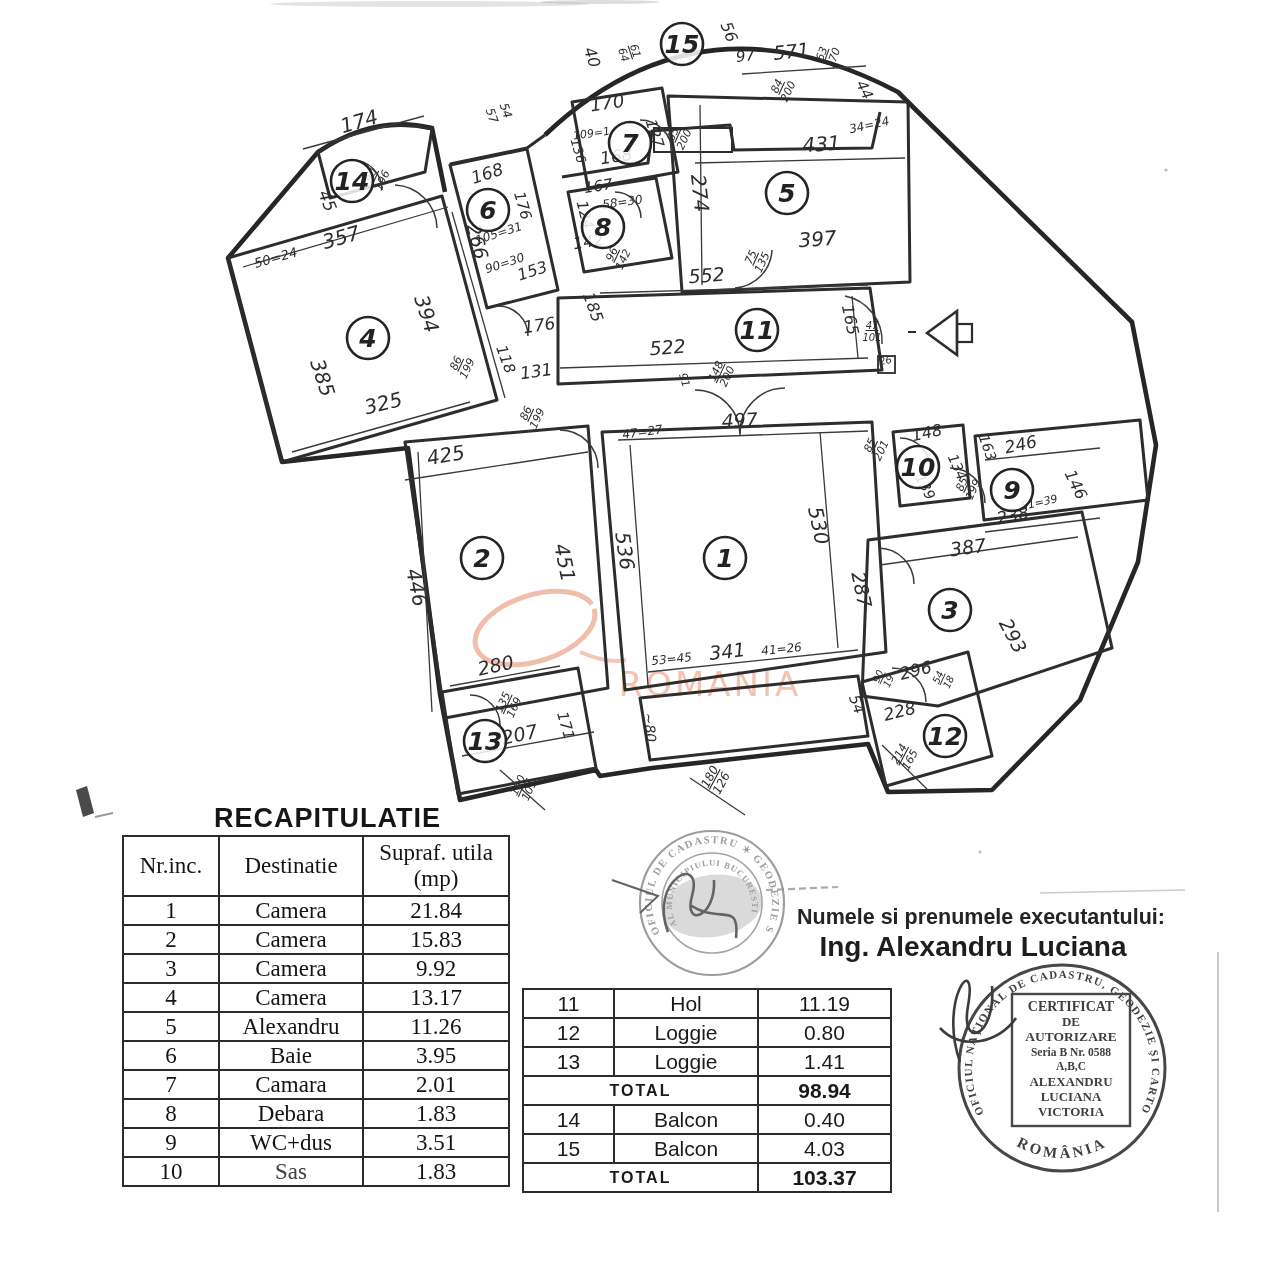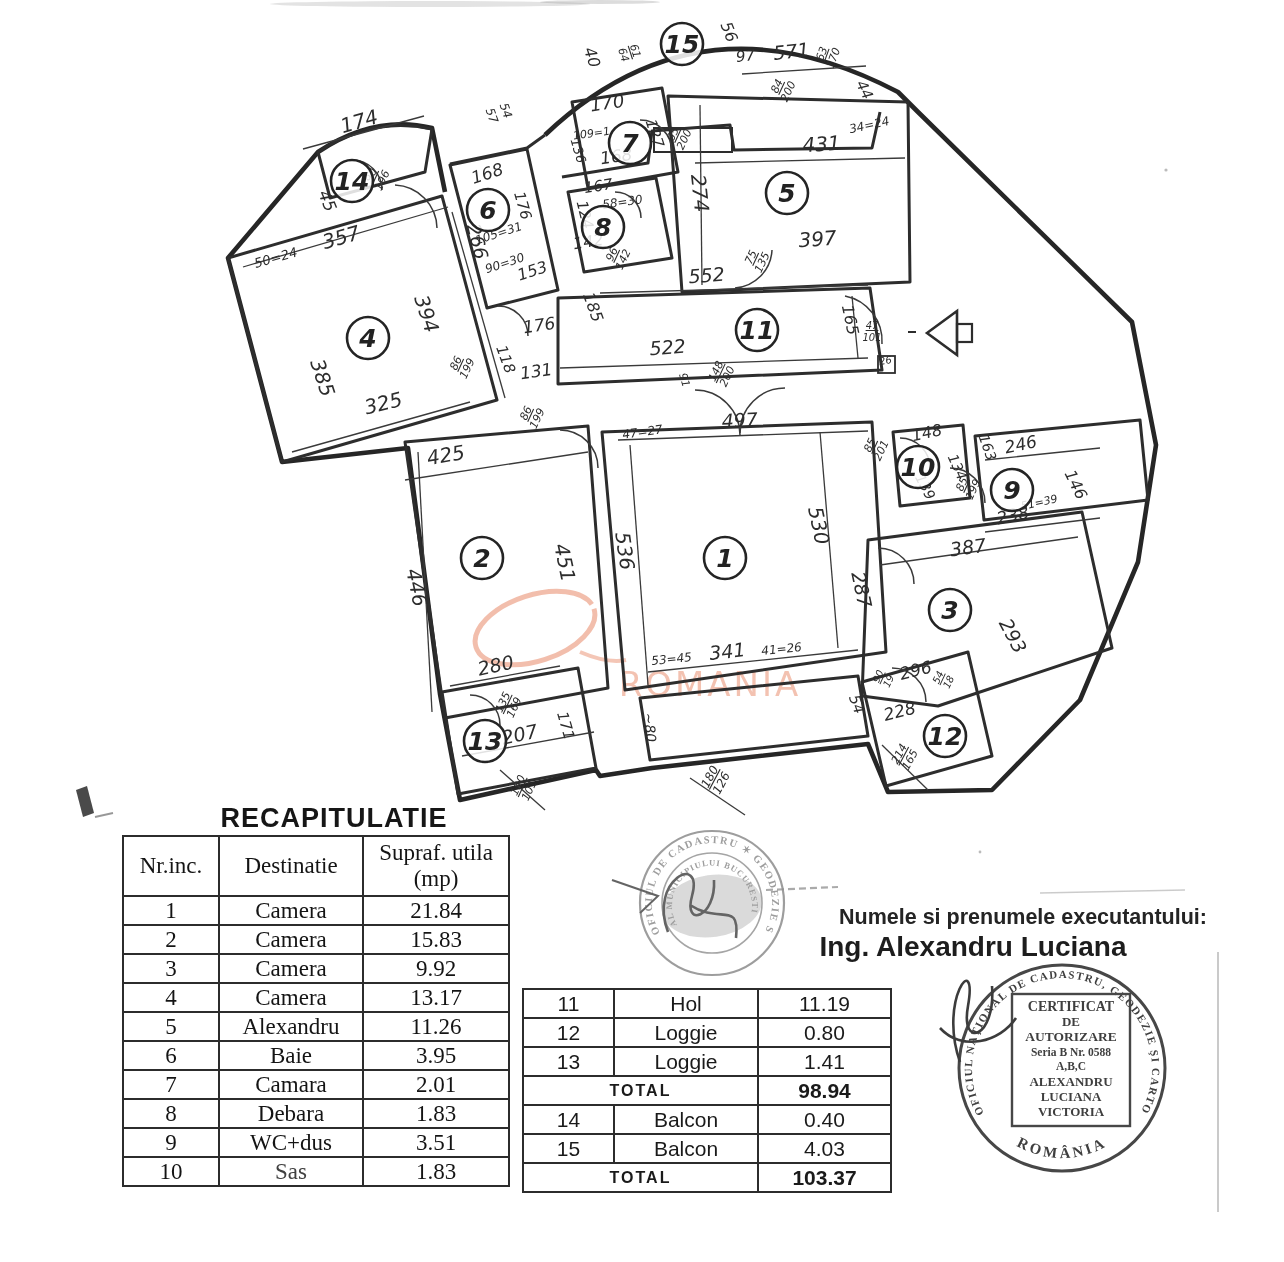--- a/index.html
+++ b/index.html
@@ -1,32 +1,32 @@
 <!DOCTYPE html>
 <html><head>
 <meta charset="utf-8">
 <style>
   html,body{margin:0;padding:0;background:#e8e8e8;}
   .page{position:relative;width:1284px;height:1262px;background:#ffffff;overflow:hidden;
         font-family:"Liberation Sans",sans-serif;color:#1c1c1c;}
   .plan-svg{position:absolute;left:0;top:0;}
-  .doc-title{position:absolute;left:214px;top:803px;width:240px;text-align:center;
+  .doc-title{position:absolute;left:214px;top:803px;width:240px;text-align:left;
       font-family:"Liberation Sans",sans-serif;font-weight:bold;font-size:27px;
       letter-spacing:1px;color:#161616;}
   table{position:absolute;border-collapse:collapse;background:transparent;table-layout:fixed;padding-left:44px;}
   td,th{border:2px solid #2c2c2c;text-align:center;padding:0;overflow:hidden;}
   .t1{left:122px;top:835px;font-family:"Liberation Serif",serif;font-size:23px;color:#141414;}
   .t1 th{height:58px;font-weight:normal;font-size:23px;line-height:1.12;}
   .t1 td{height:27px;}
   .t2{left:522px;top:988px;font-family:"Liberation Sans",sans-serif;font-size:21px;color:#1a1a1a;}
   .t2 td{height:27px;}
   .total-label{font-weight:bold;letter-spacing:2px;font-size:16px;}
   .total-val{font-weight:bold;}
   .faded{color:#404040;}
-  .exec1{position:absolute;left:797px;top:905px;width:410px;text-align:right;
+  .exec1{position:absolute;left:797px;top:905px;width:410px;text-align:left;
       font-size:21.5px;font-weight:600;color:#242424;}
   .exec2{position:absolute;left:793px;top:931px;width:360px;text-align:center;
       font-size:28px;font-weight:700;color:#1d1d1d;}
   .dim{font-family:"DejaVu Sans",sans-serif;font-style:italic;fill:#2d2d2d;}
   .roomnum{font-family:"DejaVu Sans",sans-serif;font-style:italic;font-weight:bold;fill:#222;}
   .wall{fill:none;stroke:#2d2d2d;stroke-width:3;stroke-linejoin:round;}
   .outer{fill:none;stroke:#262626;stroke-width:4.6;stroke-linejoin:round;}
   .thin{fill:none;stroke:#3a3a3a;stroke-width:1.3;}
   .door{fill:none;stroke:#3a3a3a;stroke-width:1.5;}
   .stampL{opacity:.85;}

